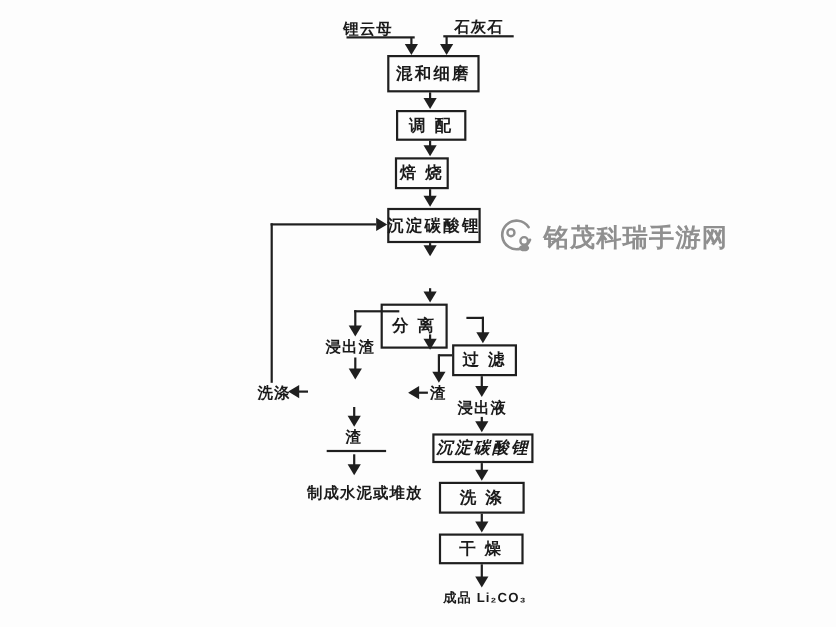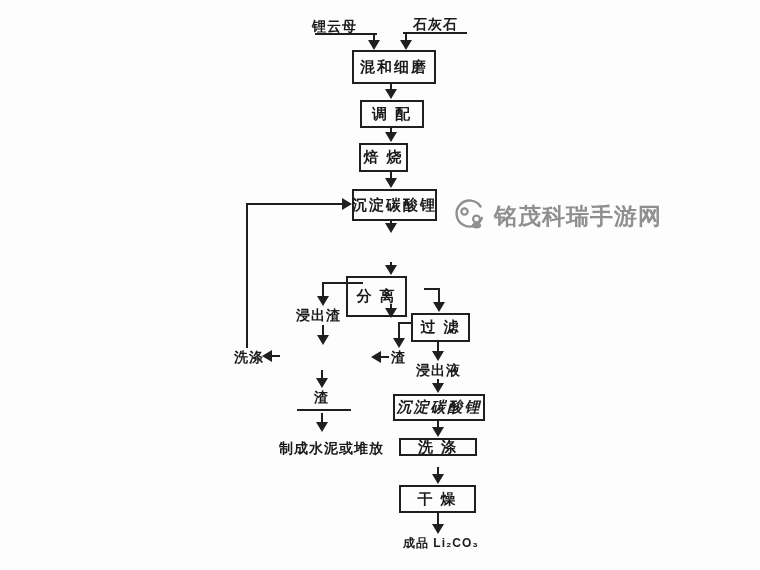--- a/index.html
+++ b/index.html
@@ -111,21 +111,21 @@
   <div class="arr-down" style="left:316px;top:378px;"></div>
   <div class="lbl" style="left:314px;top:389px;">渣</div>
   <div class="hl" style="left:297px;top:409px;width:54px;"></div>
   <div class="vl" style="left:321px;top:413px;height:10px;"></div>
   <div class="arr-down" style="left:316px;top:422px;"></div>
   <div class="lbl" style="left:279px;top:440px;font-family:Liberation Mono, monospace;">制成水泥或堆放</div>
 
   <div class="box" style="left:393px;top:394px;width:92px;height:27px;font-style:italic;">沉淀碳酸锂</div>
   <div class="vl" style="left:437px;top:421px;height:7px;"></div>
   <div class="arr-down" style="left:432px;top:427px;"></div>
-  <div class="box" style="left:399px;top:438px;width:78px;height:18px;">洗 涤</div>
+  <div class="box" style="left:399px;top:438px;width:78px;height:29px;">洗 涤</div>
   <div class="vl" style="left:437px;top:467px;height:8px;"></div>
   <div class="arr-down" style="left:432px;top:474px;"></div>
   <div class="box" style="left:399px;top:485px;width:77px;height:28px;">干 燥</div>
   <div class="vl" style="left:437px;top:513px;height:12px;"></div>
   <div class="arr-down" style="left:432px;top:524px;"></div>
   <div class="lbl" style="left:403px;top:535px;font-size:12px;">成品 Li₂CO₃</div>
 
   <div class="watermark">
     <span>
       <svg width="36" height="36" viewBox="0 0 36 36" fill="none">

